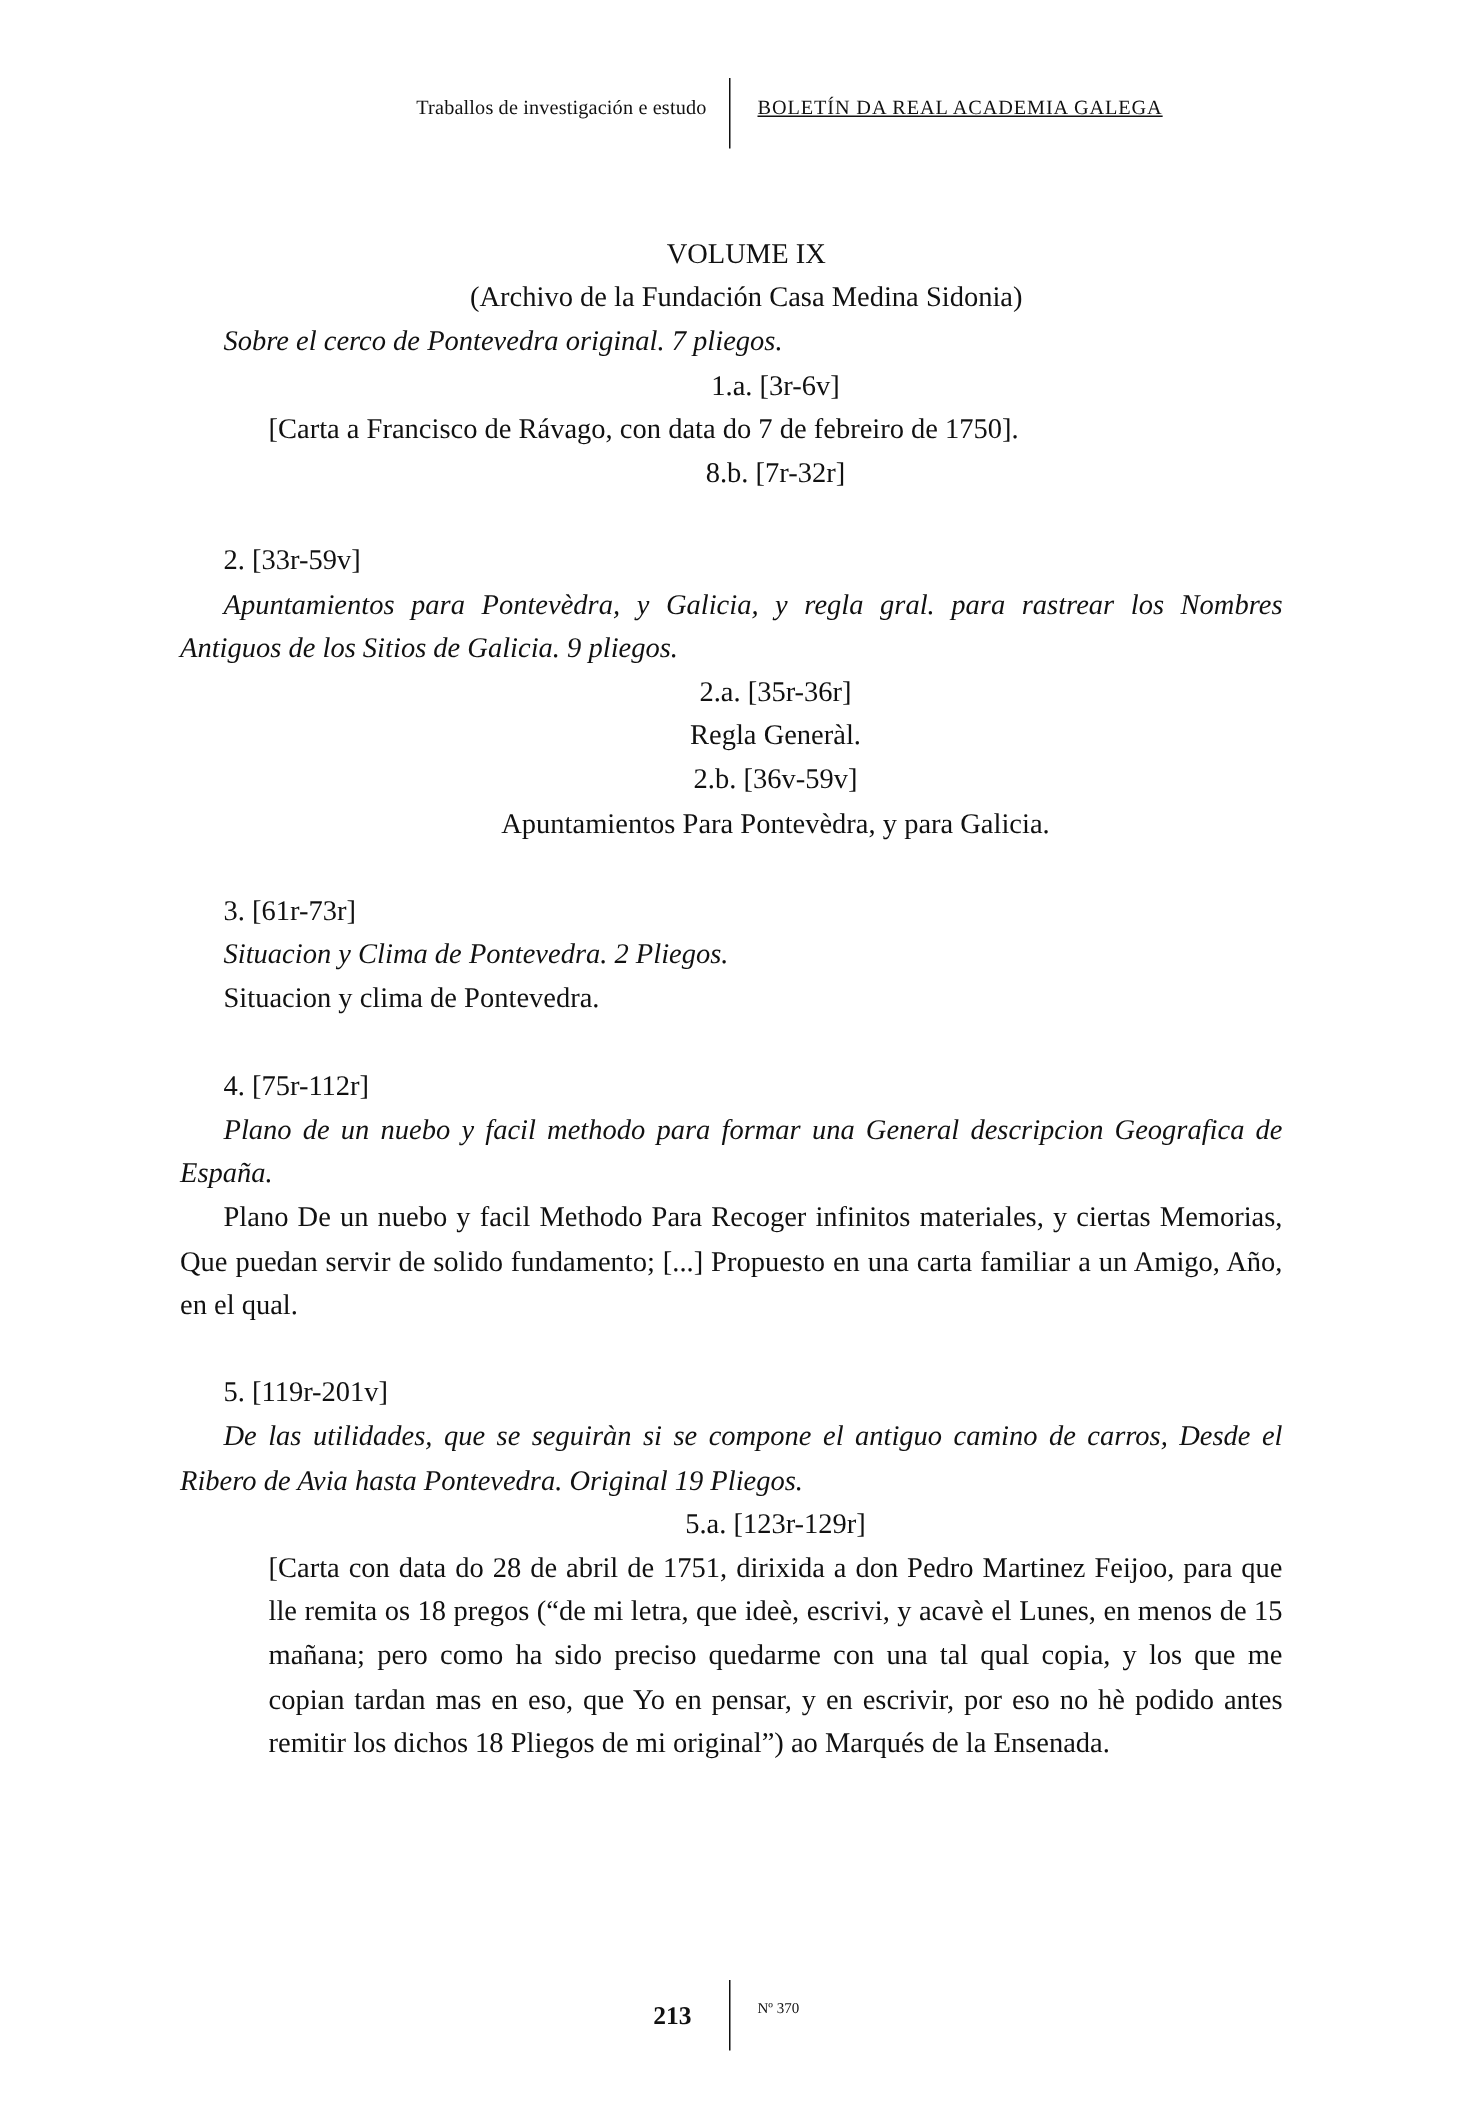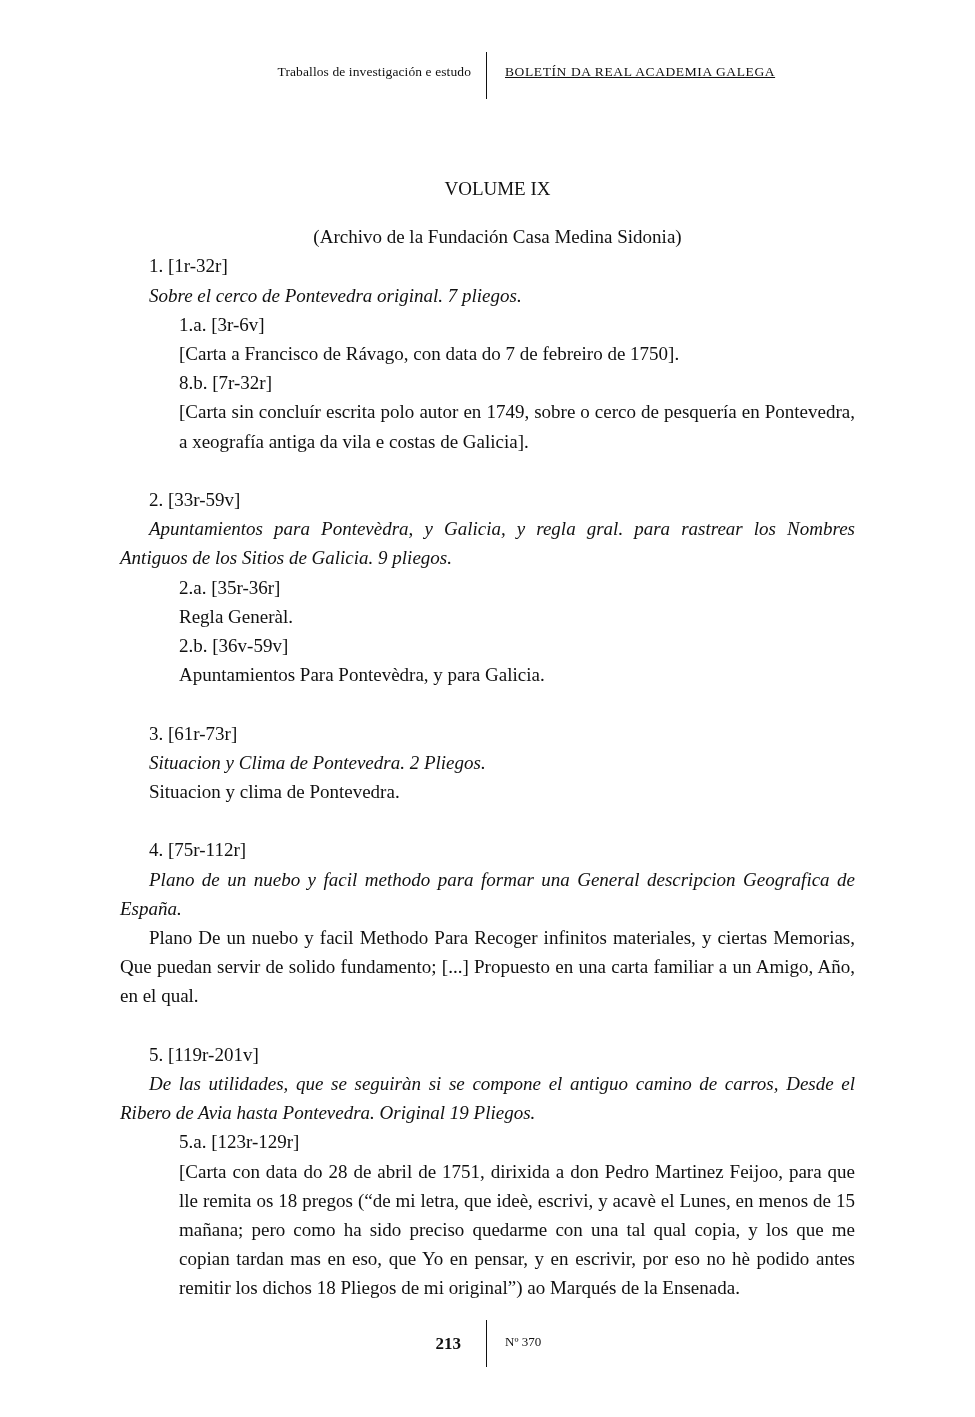--- a/index.html
+++ b/index.html
@@ -12,52 +12,50 @@
     position: absolute; right: 504px; top: 12px;
     font-size: 13.5px; letter-spacing: 0.1px; white-space: nowrap;
   }
   .header .rule { position: absolute; left: 486px; top: 0; width: 1px; height: 47px; background: #111; }
   .header .right {
     position: absolute; left: 505px; top: 12px;
     font-size: 13.5px; letter-spacing: 0.6px; white-space: nowrap; text-decoration: underline;
   }
   .body-text { position: absolute; left: 120px; top: 155px; width: 735px; font-size: 19px; line-height: 29.2px; }
   .center { text-align: center; }
-  .vol-title { margin-left: 20px; margin-top: 19px; }
+  .vol-title { margin-left: 20px; }
   .ind1 { padding-left: 29px; }
-  .ind2 { padding-left: 59px; }
+  .ind2 { padding-left: 59px; text-align: center; }
   .para-ind { text-indent: 29px; text-align: justify; }
   .just { text-align: justify; }
   .it { font-style: italic; }
   .gap { height: 29.2px; }
   .footer { position: absolute; top: 1320px; left: 0; width: 975px; height: 50px; }
   .footer .pg { position: absolute; right: 514px; top: 14px; font-size: 17px; font-weight: bold; }
   .footer .rule { position: absolute; left: 486px; top: 0; width: 1px; height: 47px; background: #111; }
-  .footer .num { position: absolute; left: 505px; top: 14px; font-size: 13px; }
+  .footer .num { position: absolute; left: 505px; top: 14px; font-size: 10px; }
 </style>
 </head>
 <body>
 
 <div class="header">
   <span class="left">Traballos de investigación e estudo</span>
   <span class="rule"></span>
   <span class="right">BOLETÍN DA REAL ACADEMIA GALEGA</span>
 </div>
 
 <div class="body-text">
   <div class="center vol-title">VOLUME IX</div>
   <div class="center vol-title">(Archivo de la Fundación Casa Medina Sidonia)</div>
 
   <div>
-    <div class="ind1">1. [1r-32r]</div>
     <div class="it para-ind just">Sobre el cerco de Pontevedra original. 7 pliegos.</div>
     <div class="ind2">1.a. [3r-6v]</div>
     <div class="ind2 just">[Carta a Francisco de Rávago, con data do 7 de febreiro de 1750].</div>
     <div class="ind2">8.b. [7r-32r]</div>
-    <div class="ind2 just">[Carta sin concluír escrita polo autor en 1749, sobre o cerco de pesquería en Pontevedra, a xeografía antiga da vila e costas de Galicia].</div>
   </div>
   <div class="gap"></div>
 
   <div>
     <div class="ind1">2. [33r-59v]</div>
     <div class="it para-ind">Apuntamientos para Pontevèdra, y Galicia, y regla gral. para rastrear los Nombres Antiguos de los Sitios de Galicia. 9 pliegos.</div>
     <div class="ind2">2.a. [35r-36r]</div>
     <div class="ind2">Regla Generàl.</div>
     <div class="ind2">2.b. [36v-59v]</div>
     <div class="ind2">Apuntamientos Para Pontevèdra, y para Galicia.</div>

